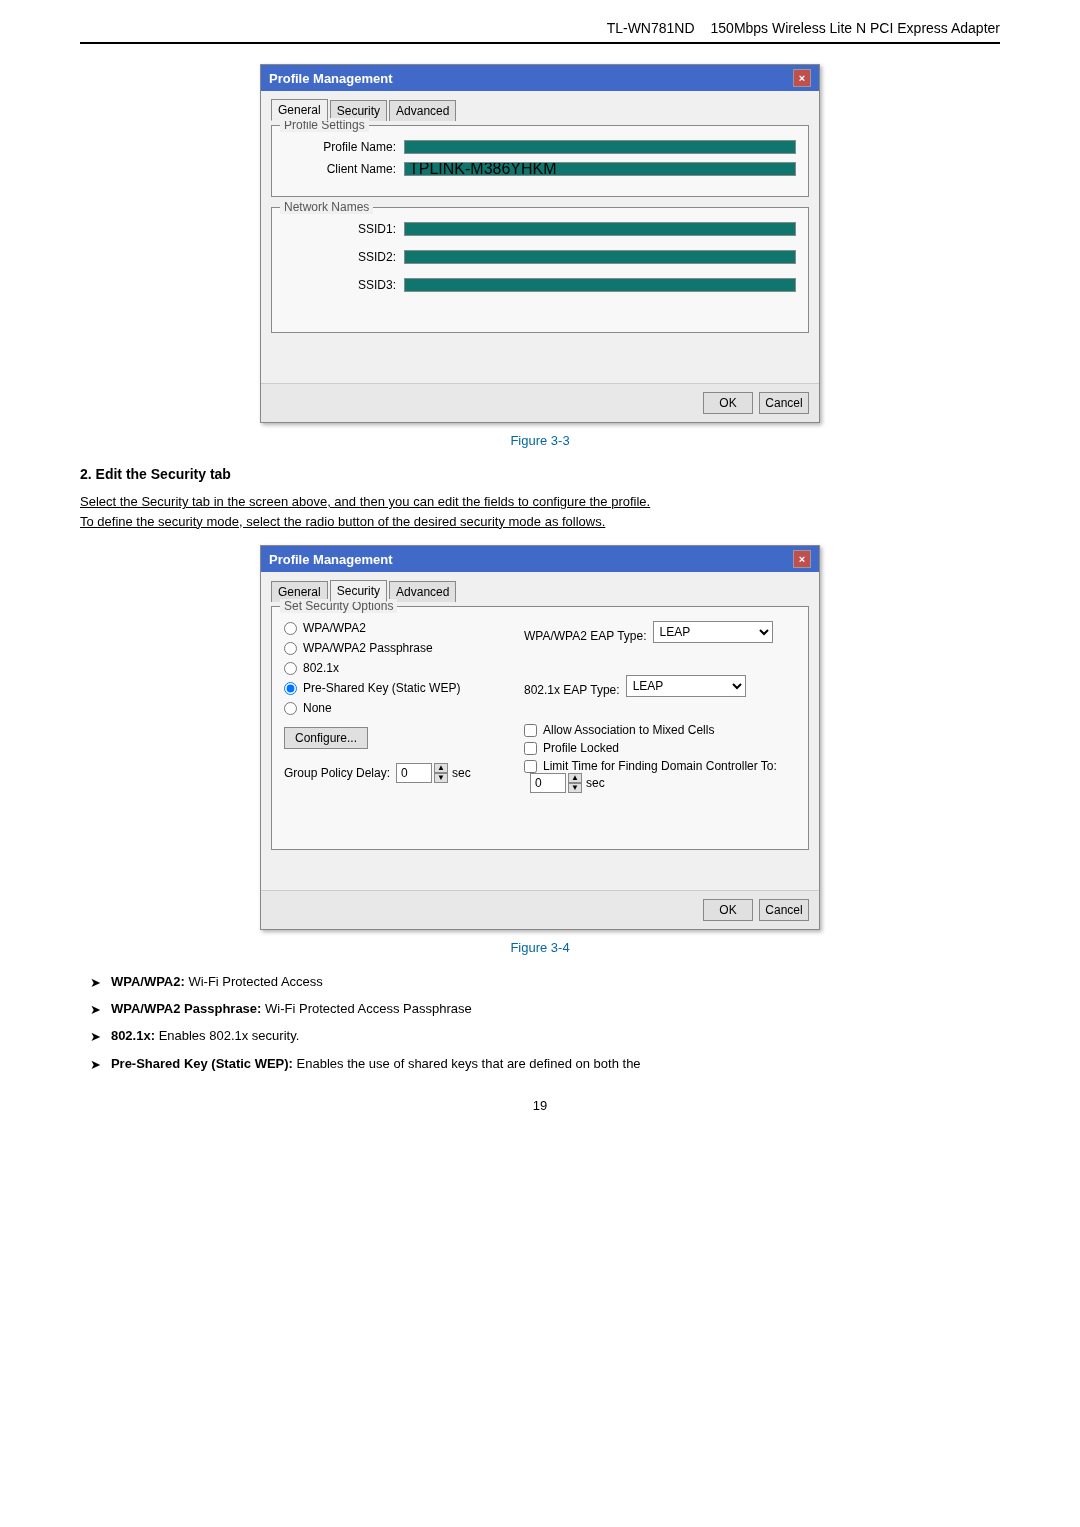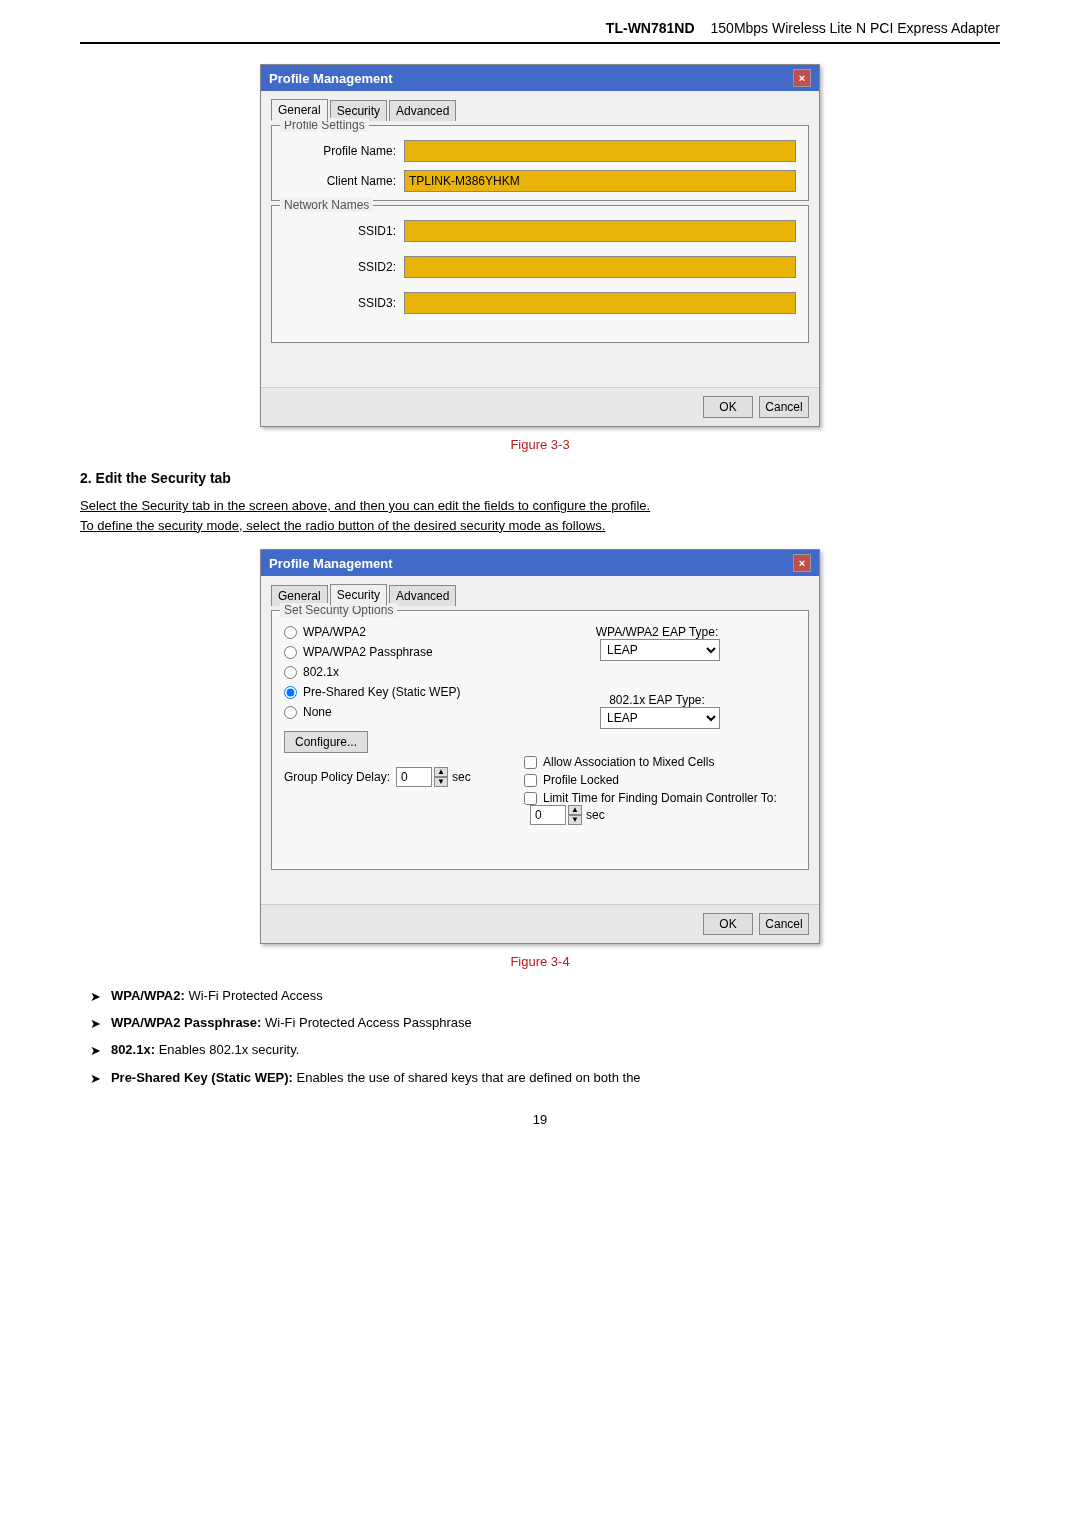--- a/index.html
+++ b/index.html
@@ -16,21 +16,21 @@
     
     .page-header {
       display: flex;
       justify-content: flex-end;
       align-items: center;
       border-bottom: 2px solid #000;
       padding-bottom: 6px;
       margin-bottom: 20px;
     }
     .header-model {
-      font-weight: bold;
+      font-weight: normal;
       font-size: 14px;
       margin-right: 16px;
     }
     .header-desc {
       font-size: 14px;
       font-weight: normal;
     }
 
     
     .dialog {
@@ -86,22 +86,22 @@
     .tab.active {
       background: #f0f0f0;
       font-weight: normal;
       border-bottom: 1px solid #f0f0f0;
       z-index: 1;
     }
 
     
     .group-box {
       border: 1px solid #888;
-      padding: 8px 12px 0 12px;
-      margin-bottom: 4px;
+      padding: 8px 12px 12px 12px;
+      margin-bottom: 10px;
       position: relative;
       background: #f8f8f8;
     }
     .group-box-title {
       position: absolute;
       top: -8px;
       left: 8px;
       background: #f0f0f0;
       padding: 0 4px;
       font-size: 12px;
@@ -116,33 +116,33 @@
     }
     .form-label {
       width: 120px;
       text-align: right;
       padding-right: 8px;
       font-size: 12px;
       white-space: nowrap;
     }
     .form-input {
       flex: 1;
-      height: 22px;
+      height: 14px;
       border: 1px solid #888;
       padding: 1px 4px;
-      font-size: 12px;
-      background: #eab308;
+      font-size: 16px;
+      background: #0f766e;
     }
 
     
     .figure-caption {
       text-align: center;
       font-size: 13px;
       margin: 6px 0 18px 0;
-      color: #b91c1c;
+      color: #0369a1;
     }
 
     
     .section-heading {
       font-weight: bold;
       font-size: 14px;
       margin-bottom: 10px;
     }
 
     
@@ -197,24 +197,23 @@
       gap: 20px;
     }
     .security-left {
       width: 220px;
     }
     .security-right {
       flex: 1;
     }
     .eap-row {
       display: flex;
-      align-items: center;
+      align-items: flex-end;
       margin-bottom: 10px;
       font-size: 12px;
-      flex-direction: column;
     }
     .eap-label {
       margin-right: 6px;
       white-space: nowrap;
     }
     .eap-select {
       border: 1px solid #888;
       background: #fff;
       font-size: 12px;
       padding: 1px 2px;

